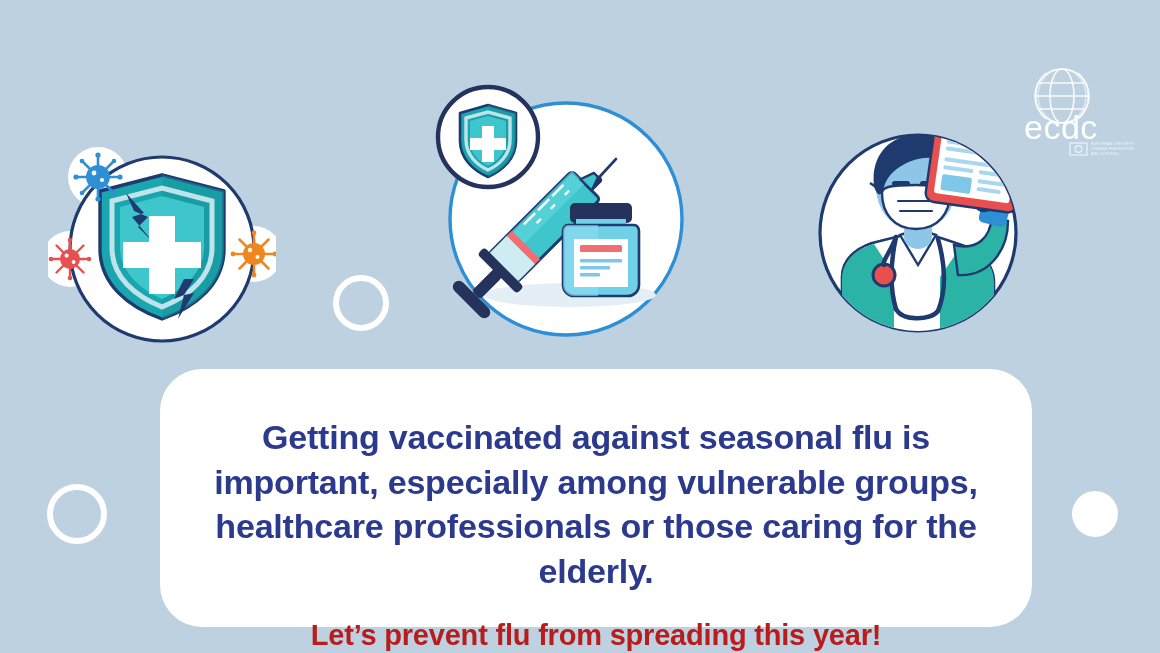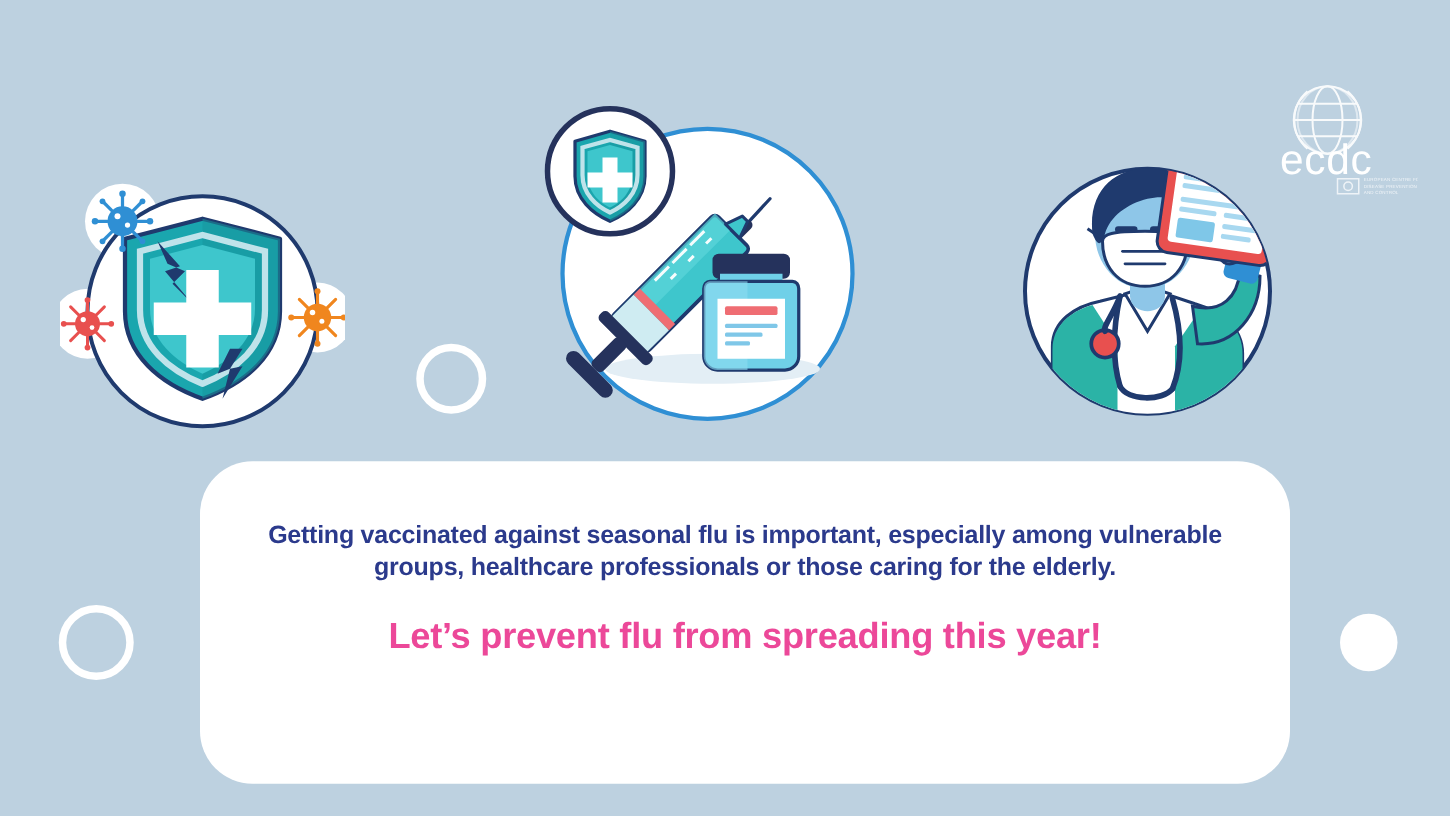--- a/index.html
+++ b/index.html
@@ -32,30 +32,30 @@
   
   #message-card{
     position:absolute;left:160px;top:322px;width:872px;height:258px;
     background:#ffffff;border-radius:42px;
     display:flex;flex-direction:column;align-items:center;justify-content:flex-start;
     box-sizing:border-box;padding:46px 40px 0 40px;
   }
   #headline{
     margin:0;
     color:#2b3a8c;
-    font-size:20px;
+    font-size:34px;
     font-weight:bold;
     line-height:1.31;
     text-align:center;
     letter-spacing:-0.2px;
     max-width:790px;
   }
   #subheadline{
     margin:26px 0 0 0;
-    color:#ec4899;
+    color:#b91c1c;
     font-size:29px;
     font-weight:bold;
     text-align:center;
     letter-spacing:-0.2px;
   }
   .sr{position:absolute;width:1px;height:1px;overflow:hidden;clip:rect(0 0 0 0);}
 </style>
 </head>
 <body style="background: rgb(189, 209, 224);">
 

